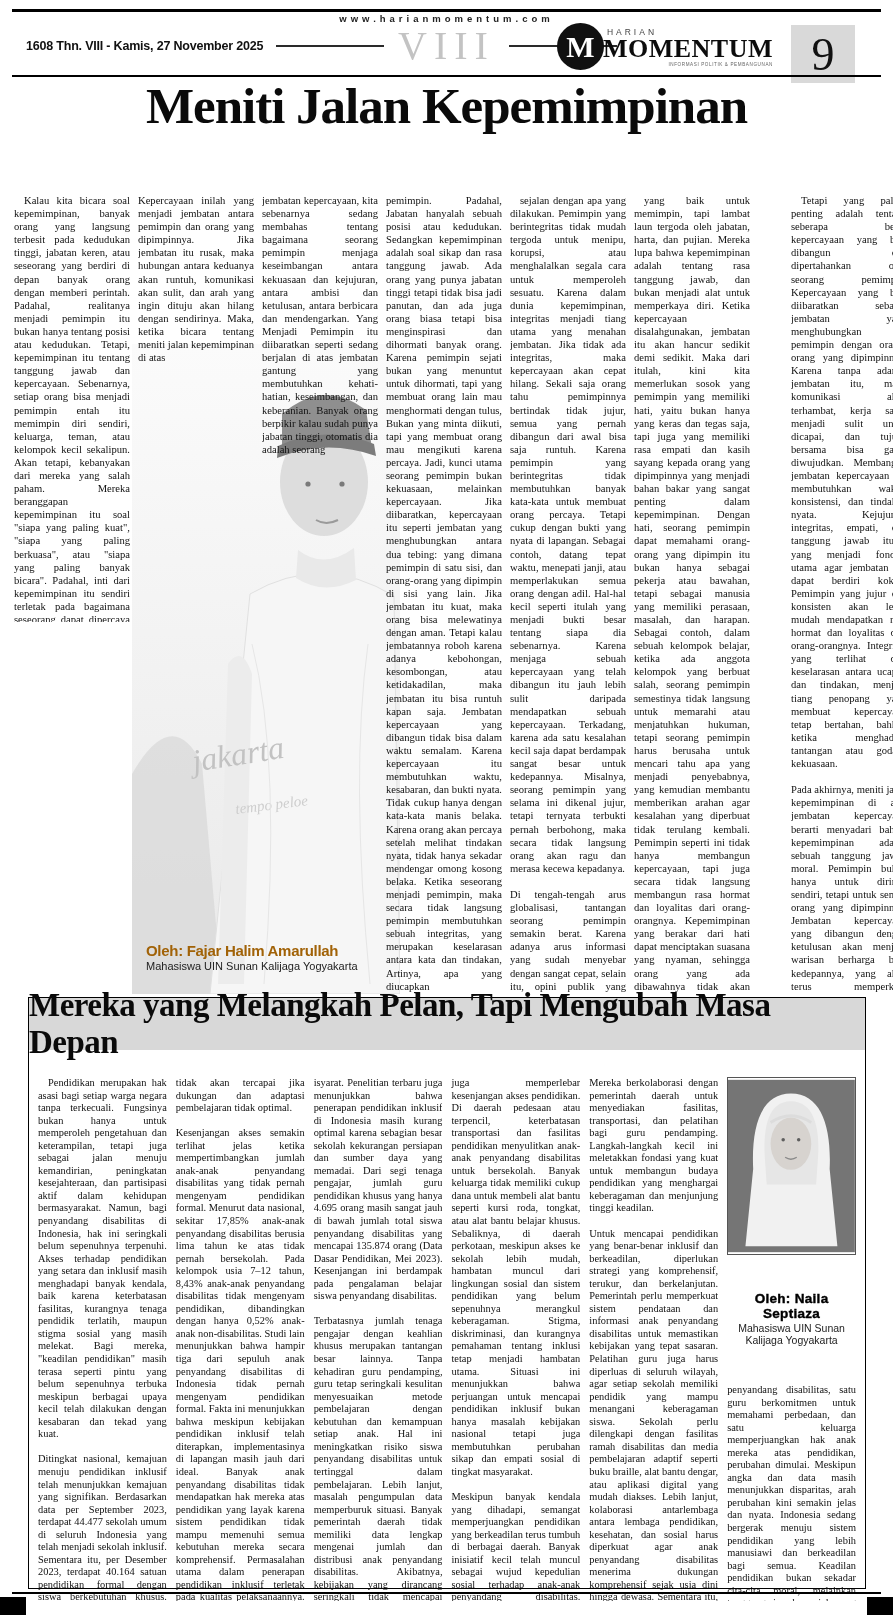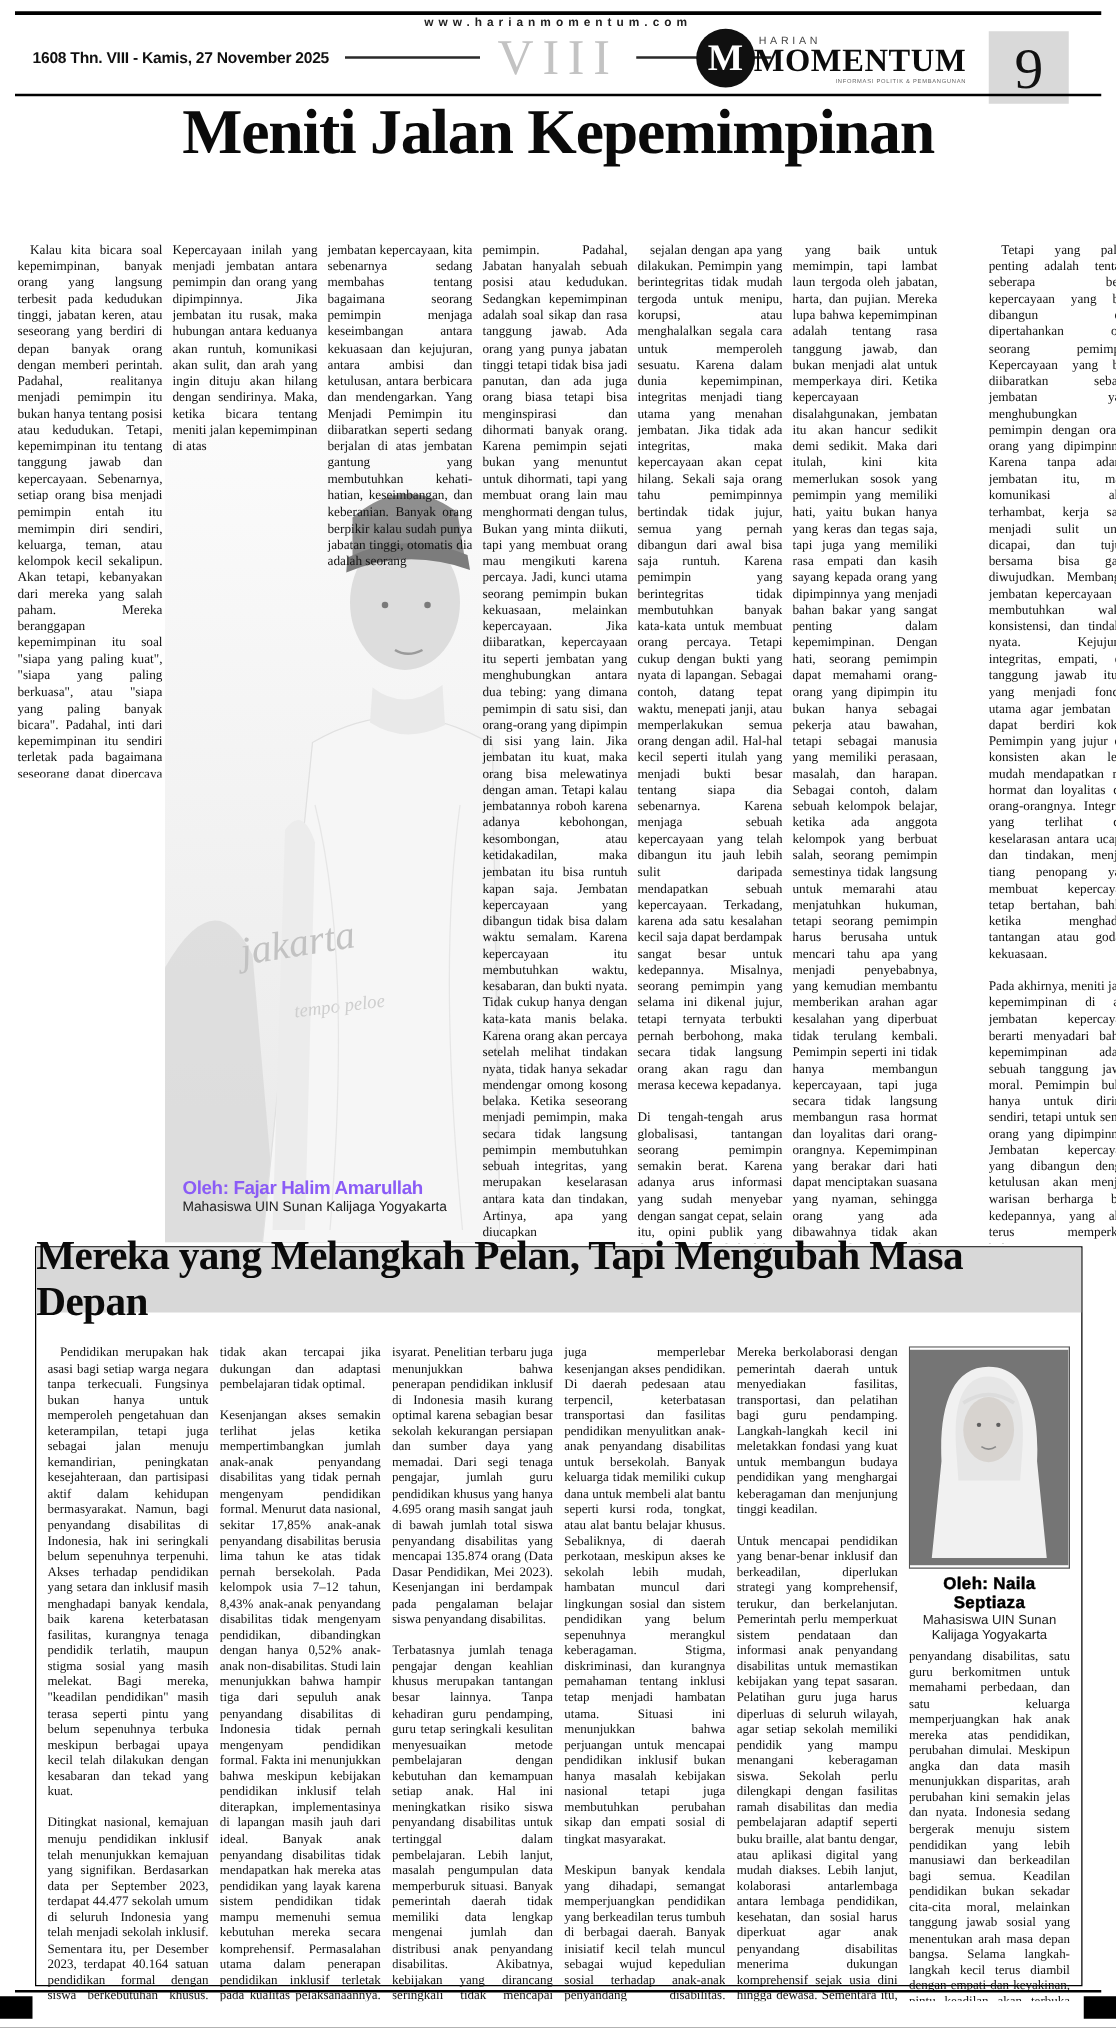--- a/index.html
+++ b/index.html
@@ -37,33 +37,33 @@
   .c0{left:0;height:428px;}
   .c1{left:124px;height:288px;text-indent:0;}
   .c2{left:248px;height:398px;text-indent:0;}
   .c3{left:372px;height:801px;text-indent:0;}
   .c4{left:496px;height:801px;}
   .c5{left:620px;height:801px;}
   .c6{left:777px;height:801px;}
   .photo1{position:absolute;left:118px;top:150px;width:268px;height:650px;z-index:0;}
   .photo1 svg{display:block;}
   .byline1{position:absolute;left:14px;bottom:22px;z-index:3;}
-  .byline1-name{font:bold 15px "Liberation Sans",sans-serif;letter-spacing:-0.3px;color:#8b5cf6;}
+  .byline1-name{font:bold 15px "Liberation Sans",sans-serif;letter-spacing:-0.3px;color:#a16207;}
   .byline1-aff{font:400 11px "Liberation Sans",sans-serif;color:#222;margin-top:1px;}
 
   
   .a2-box{position:absolute;left:28px;top:997px;width:838px;height:592px;
           border:1.5px solid #000;box-sizing:border-box;background:#fff;}
   .a2-head{height:52px;background:#d8d8d8;display:flex;align-items:center;justify-content:center;
            font:bold 33px "Liberation Serif",serif;letter-spacing:-0.5px;color:#0a0a0a;}
   .a2-body{display:flex;gap:9px;padding:7px 9px 6px 9px;height:524px;margin-top:20px;}
   .a2-col{flex:1 1 0;font:400 10.4px/12.55px "Liberation Serif",serif;text-align:justify;
           white-space:pre-line;overflow:hidden;text-indent:10px;}
   .a2-col.no-indent{text-indent:0;}
-  .a2-last{flex:1 1 0;display:flex;flex-direction:column;overflow:hidden;}
+  .a2-last{flex:1 1 0;display:flex;flex-direction:column;overflow:hidden;gap:32px;}
   .photo2{width:100%;height:178px;}
   .photo2 svg{display:block;border:1px solid #555;box-sizing:border-box;}
   .byline2{text-align:center;margin:4px 0 6px 0;}
   .byline2-name{font:bold 13.5px "Liberation Sans",sans-serif;letter-spacing:0.3px;color:#000;
                 -webkit-text-stroke:0.4px #000;}
   .byline2-aff{font:400 10.5px "Liberation Sans",sans-serif;color:#222;margin-top:1px;}
   .a2-last-text{flex:1;font:400 10.4px/12.55px "Liberation Serif",serif;text-align:justify;
                 white-space:pre-line;overflow:hidden;}
 
   

